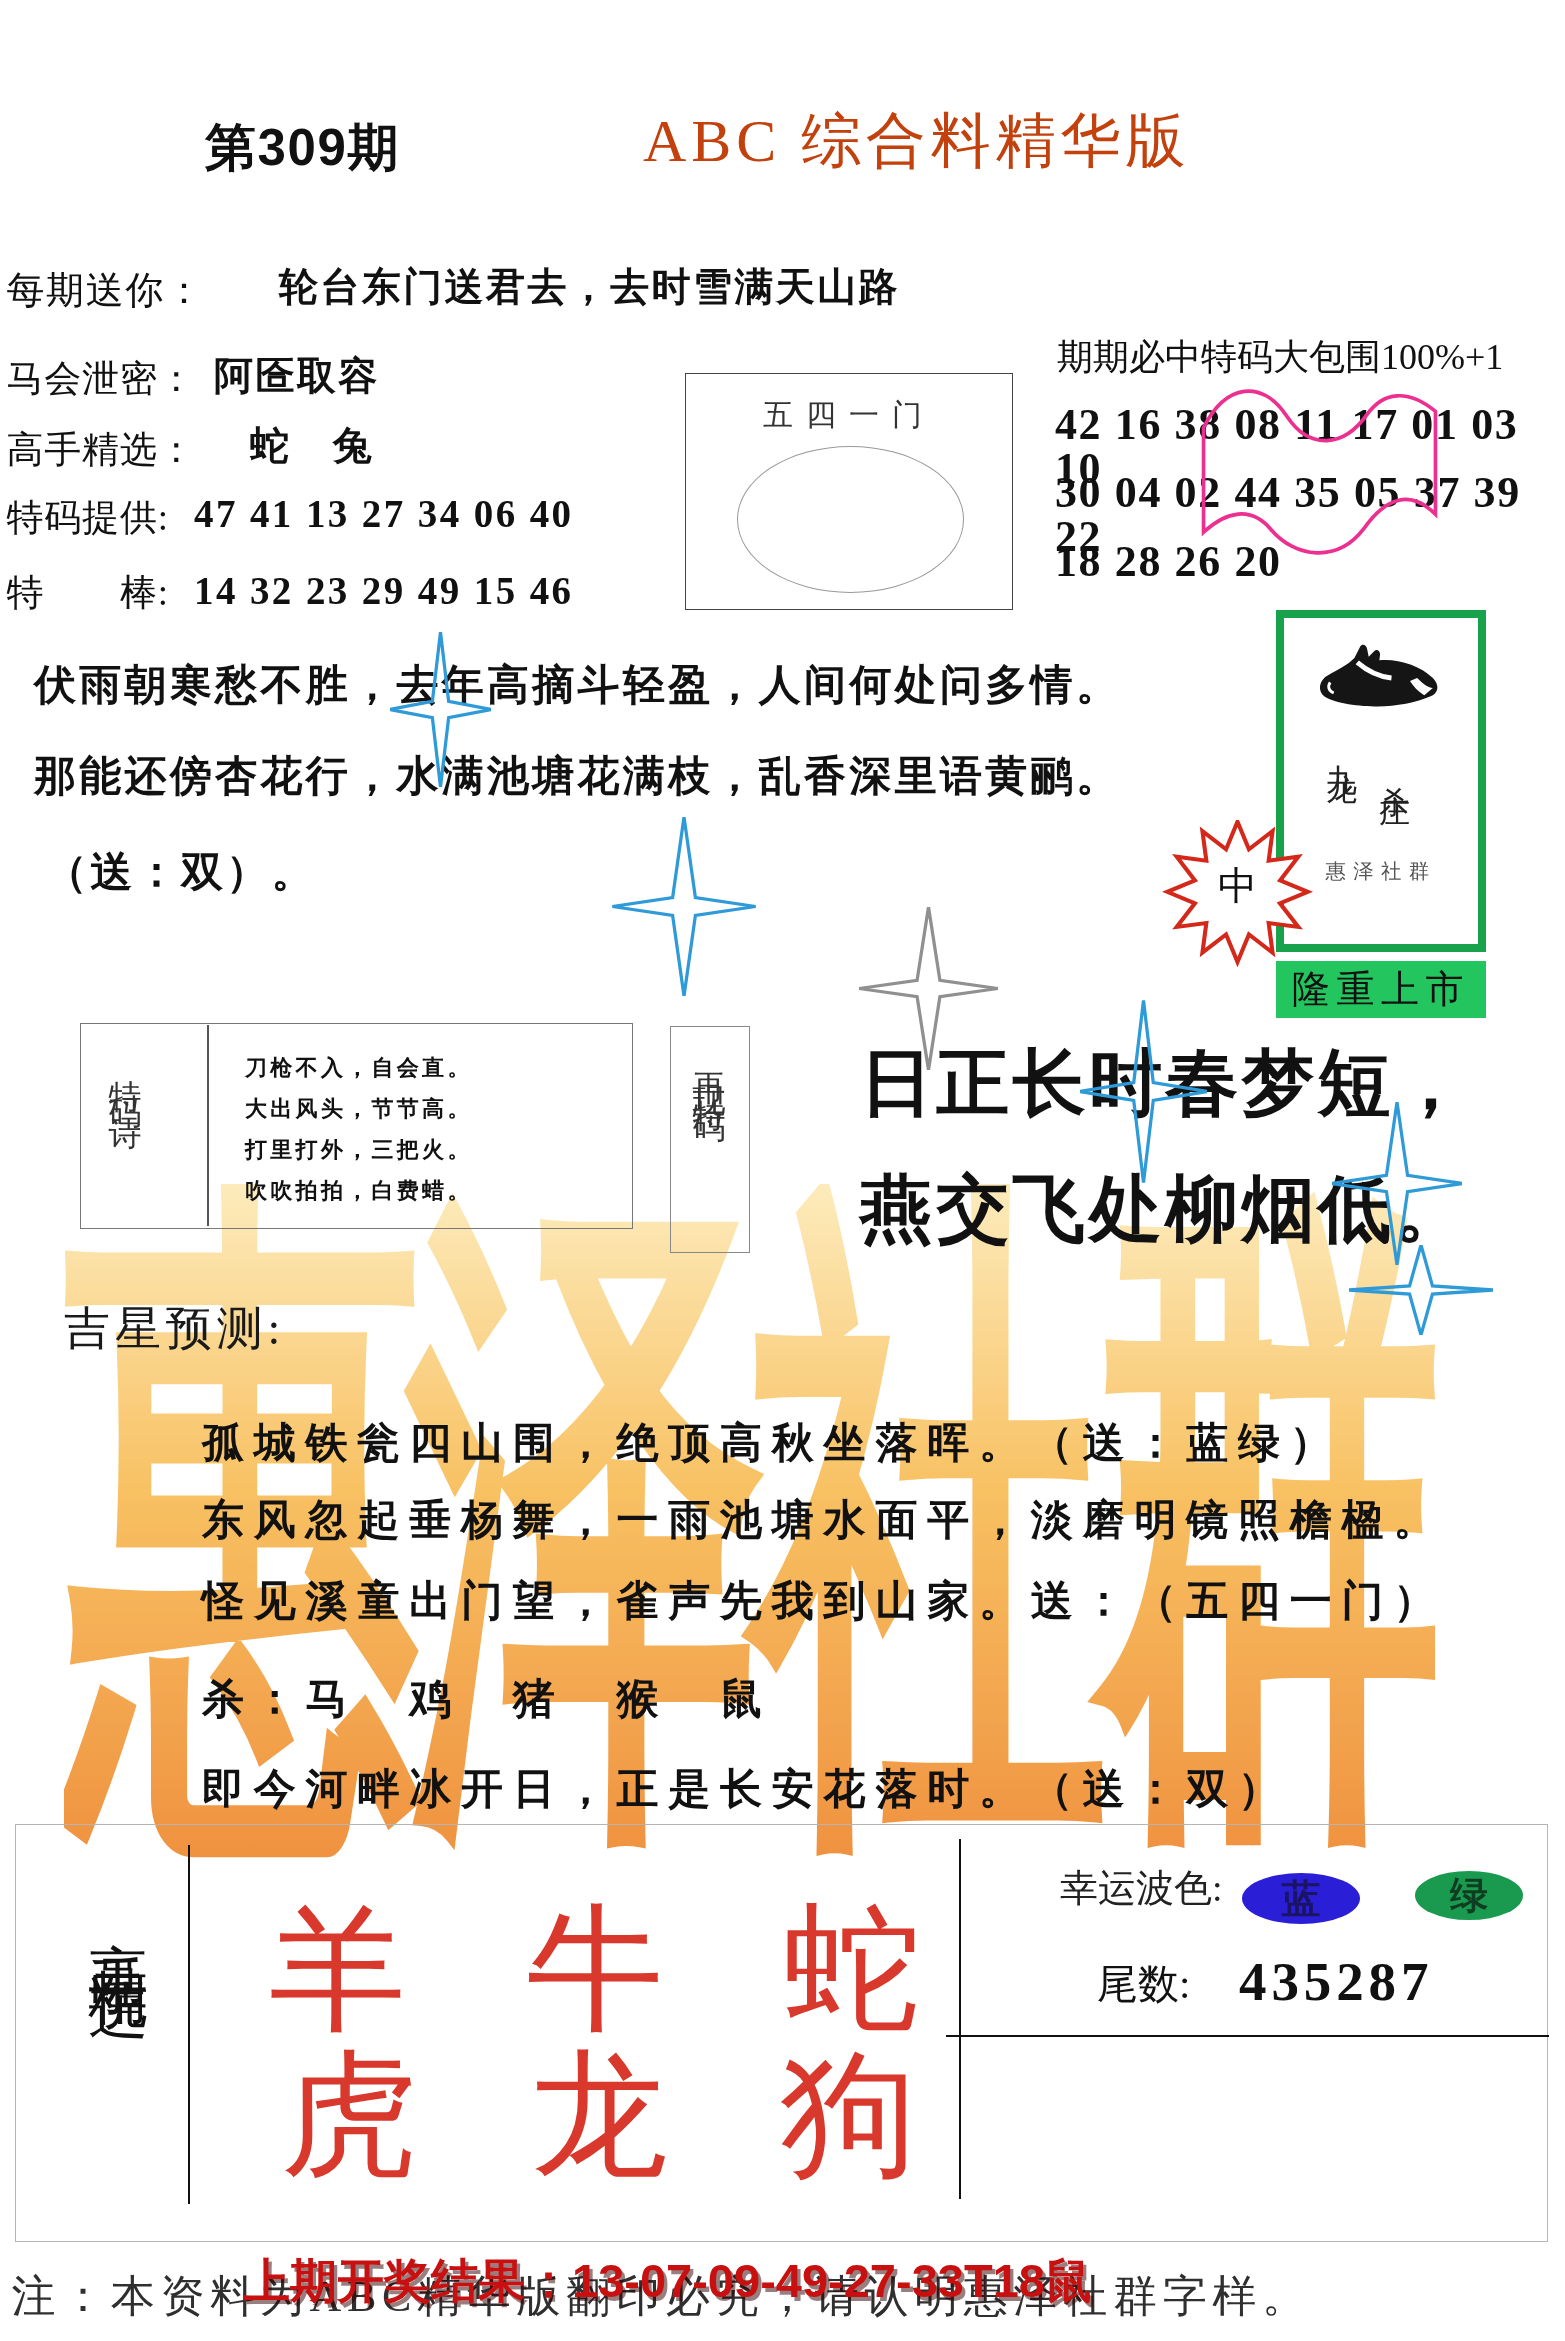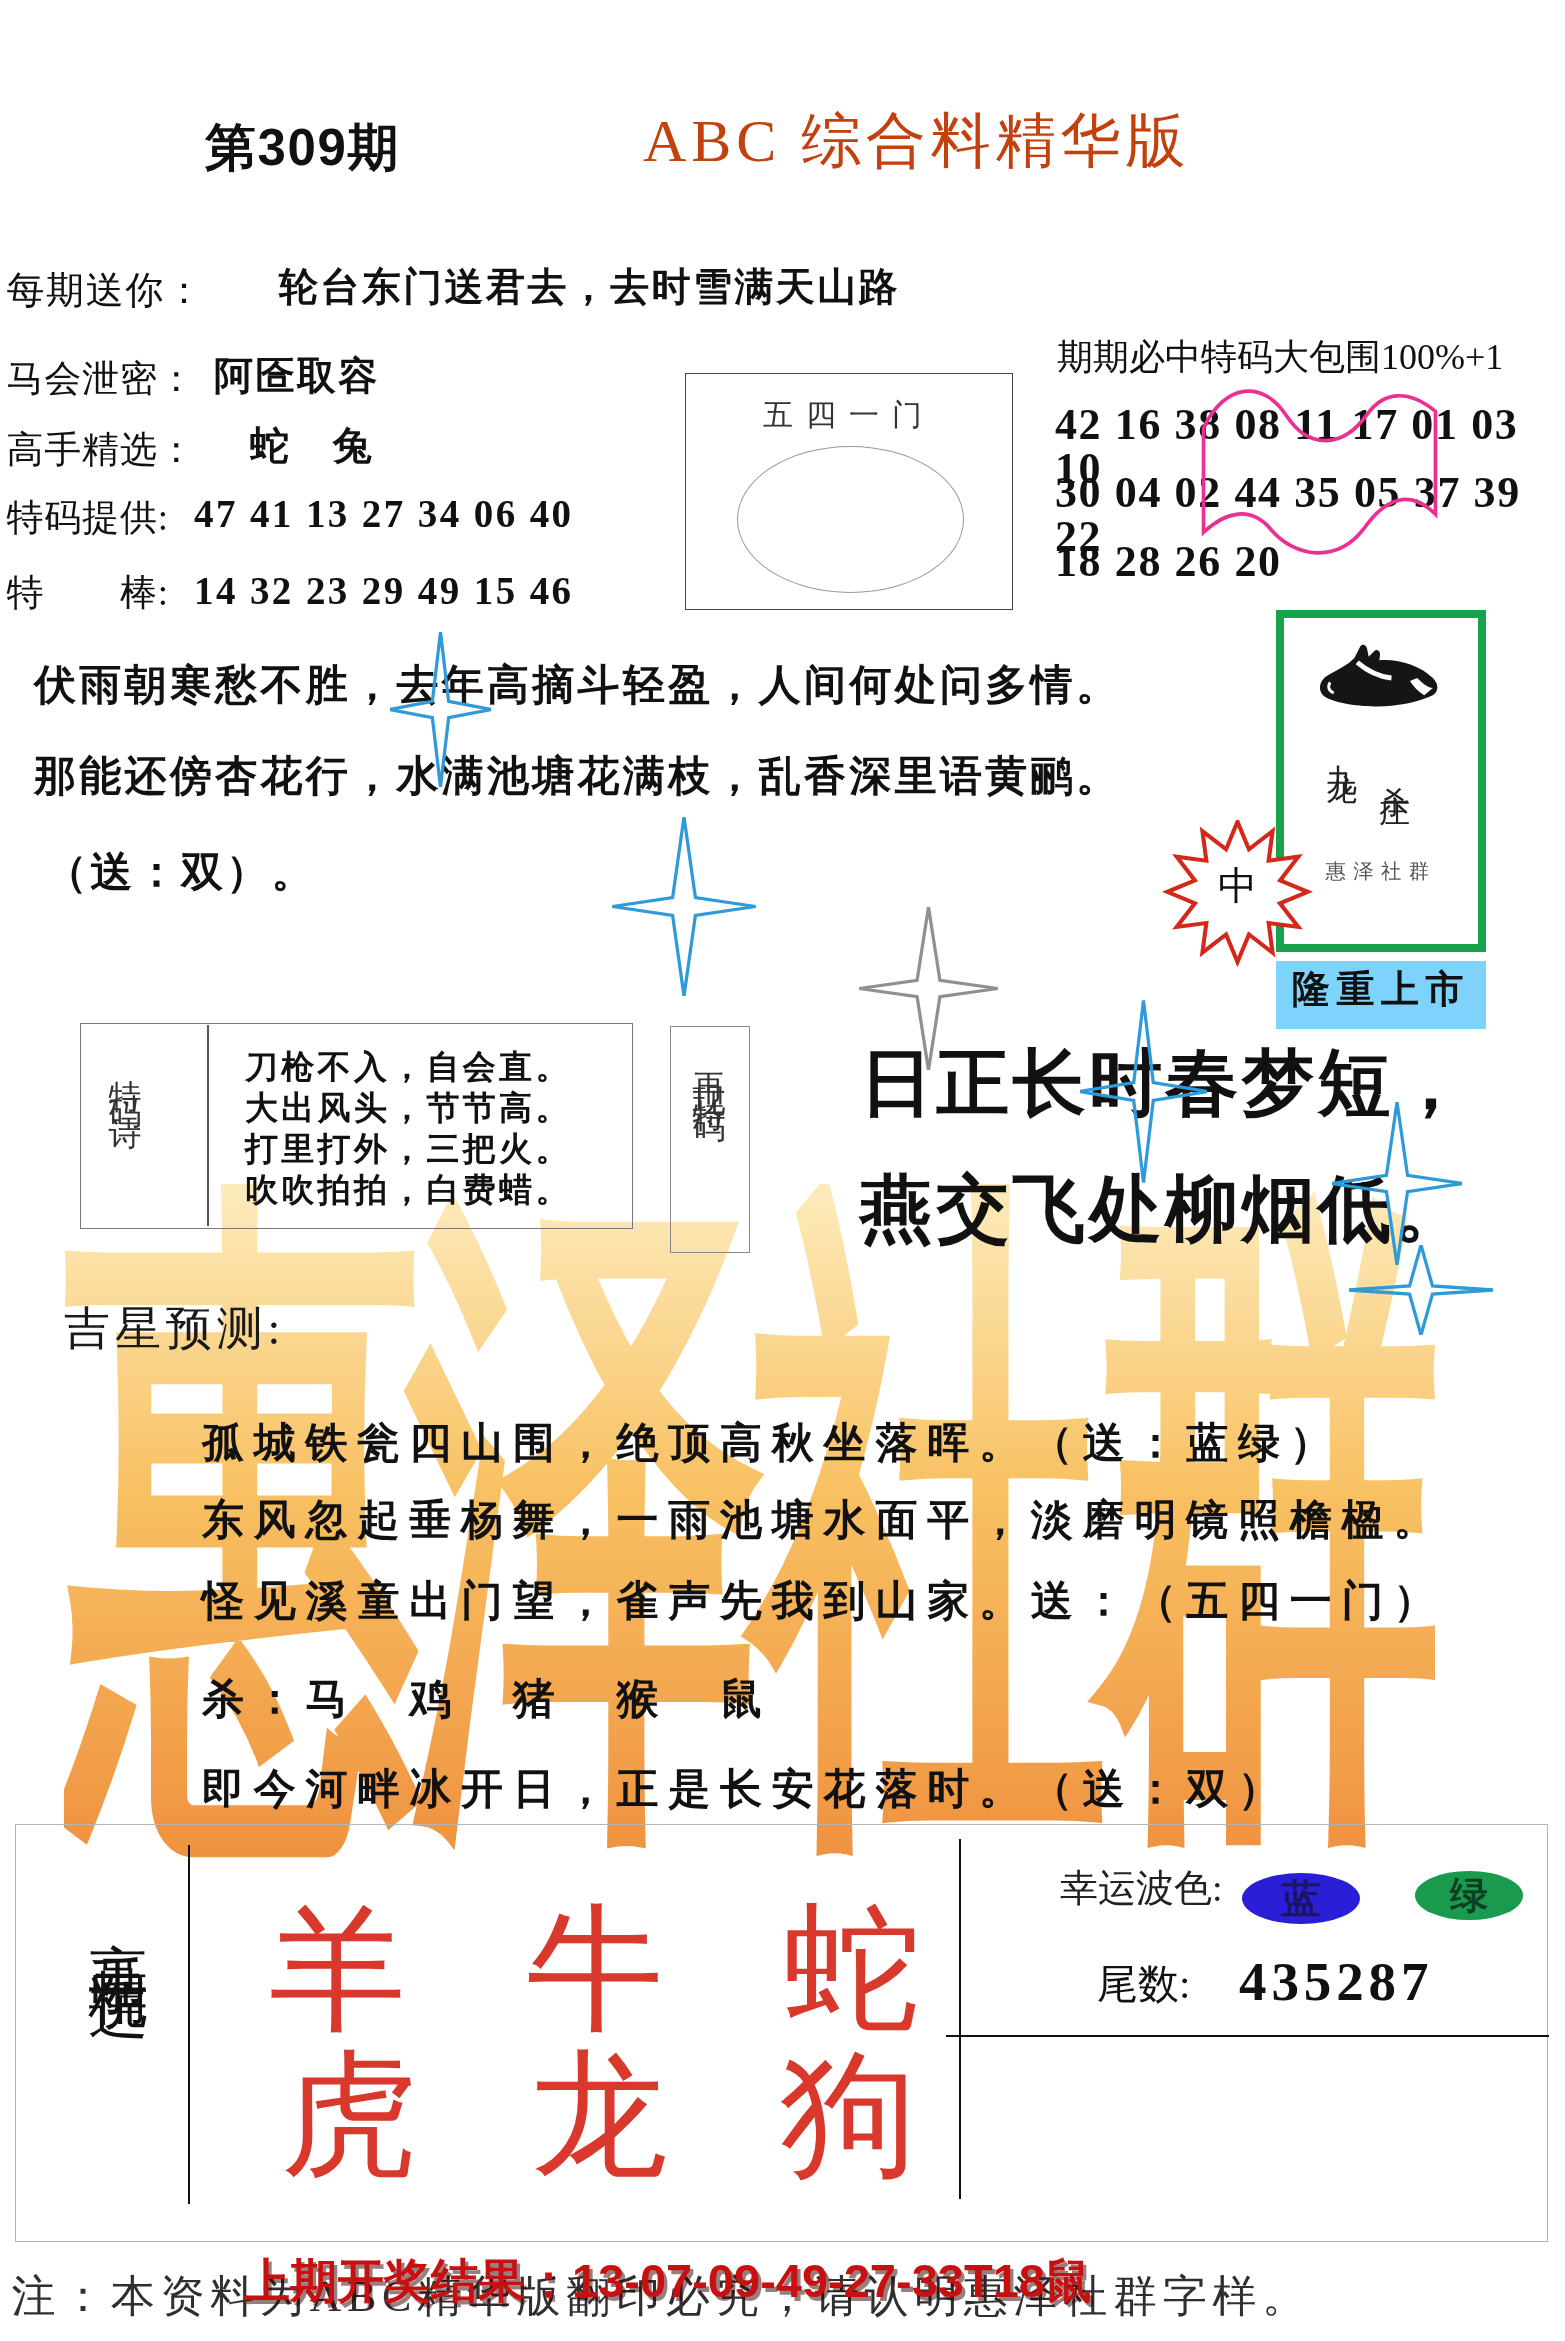--- a/index.html
+++ b/index.html
@@ -31,28 +31,28 @@
   .surround-title{left:1057px;top:339px;font-size:36px;letter-spacing:0px;}
   .surround-row{left:1055px;font-size:44px;font-weight:bold;letter-spacing:1.6px;}
 
   
   .verse{font-size:42px;font-weight:bold;letter-spacing:3.3px;}
 
   
   .card{left:1276px;top:610px;width:194px;height:326px;border:8.2px solid #18a24b;background:#fff;}
   .card-word{font-size:31px;letter-spacing:8.2px;color:#222;}
   .card-brand{left:0;right:0;top:243px;text-align:center;font-size:20.4px;letter-spacing:7.3px;color:#555;}
-  .banner{left:1276px;top:961px;width:210px;height:68px;background:#7dd3fc;text-align:center;
-          font-size:38px;font-weight:bold;letter-spacing:6.5px;line-height:57px;color:#111;}
+  .banner{left:1276px;top:961px;width:210px;height:57px;background:#22c55e;text-align:center;
+          font-size:38px;font-weight:normal;letter-spacing:6.5px;line-height:57px;color:#111;}
 
   
   .sp-box{left:80px;top:1023px;width:551px;height:204px;border:1.6px solid #777;}
   .sp-label{left:108px;top:1054px;font-size:33px;letter-spacing:18px;color:#333;}
   .sp-divider{left:207px;top:1025px;width:1.6px;height:201px;background:#555;}
-  .sp-lines{left:245px;top:1047px;font-size:33px;font-weight:bold;line-height:41px;letter-spacing:3.3px;}
+  .sp-lines{left:245px;top:1047px;font-size:22px;font-weight:bold;line-height:41px;letter-spacing:3.3px;}
 
   
   .re-box{left:670px;top:1026px;width:78px;height:225px;border:1.6px solid #888;}
   .re-label{left:692px;top:1047px;font-size:33px;letter-spacing:13px;color:#333;}
 
   
   .couplet{font-size:73px;font-weight:bold;letter-spacing:3.3px;}
 
   
   .forecast-title{left:64px;top:1306px;font-size:46px;letter-spacing:4.9px;color:#1a1a1a;}

